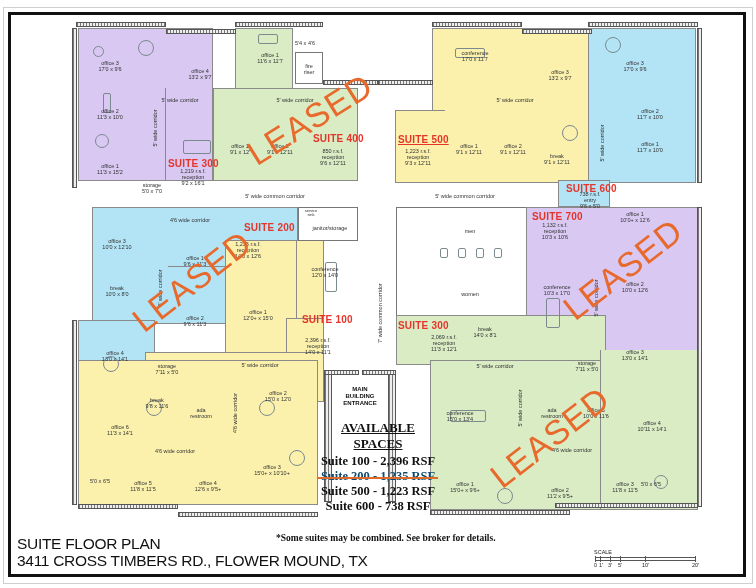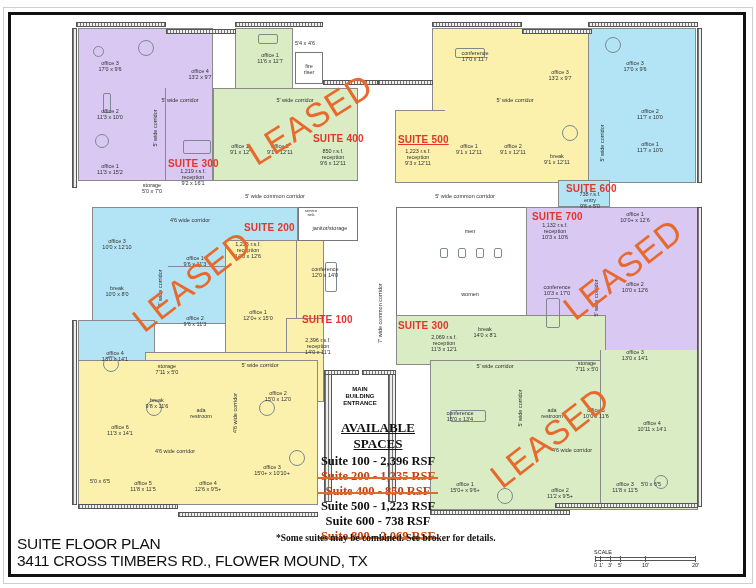--- a/index.html
+++ b/index.html
@@ -45,21 +45,21 @@
   .avail-box {
     position: absolute; left: 318px; top: 420px; width: 120px; text-align: center;
     font-family: "Liberation Serif", serif; color: #111;
   }
   .avail-title { font-size: 13px; font-weight: bold; text-decoration: underline; margin-bottom: 2px; }
   .avail-row { font-size: 12.5px; font-weight: bold; line-height: 15px; position: relative; }
   .avail-row.struck::after {
     content: ""; position: absolute; left: 0; right: 0; top: 50%;
     height: 2px; background: #e06a2a;
   }
-  .avail-row.struck { color: #c2410c; }
+  .avail-row.struck { color: #0c4a6e; }
 
   .note {
     position: absolute; left: 276px; top: 533px; font-family: "Liberation Serif", serif;
     font-size: 9.5px; font-weight: bold; color: #111; white-space: nowrap;
   }
   .title-1, .title-2 {
     position: absolute; left: 17px; font-family: "Liberation Sans", sans-serif;
     color: #111; white-space: nowrap; font-size: 15.5px; letter-spacing: -0.3px;
   }
   .title-1 { top: 535px; }
@@ -318,24 +318,22 @@
 <div class="leased" style="left:480px;top:418px;color:#e8692c;transform:rotate(-38deg);">LEASED</div>
 
 <div class="entrance">MAIN
 BUILDING
 ENTRANCE</div>
 
 <div class="avail-box">
   <div class="avail-title">AVAILABLE SPACES</div>
   <div class="avail-row">Suite 100 - 2,396 RSF</div>
   <div class="avail-row struck">Suite 200 - 1,235 RSF</div>
-  <div class="avail-row struck">Suite 400 - 850 RSF</div>
   <div class="avail-row">Suite 500 - 1,223 RSF</div>
   <div class="avail-row">Suite 600 - 738 RSF</div>
-  <div class="avail-row struck">Suite 800 - 2,069 RSF</div>
 </div>
 
 <div class="note">*Some suites may be combined.  See broker for details.</div>
 
 <div class="title-1">SUITE FLOOR PLAN</div>
 <div class="title-2">3411 CROSS TIMBERS RD., FLOWER MOUND, TX</div>
 
 <div class="scale">
   <div class="scale-title">SCALE</div>
   <div class="scale-bar"></div>

